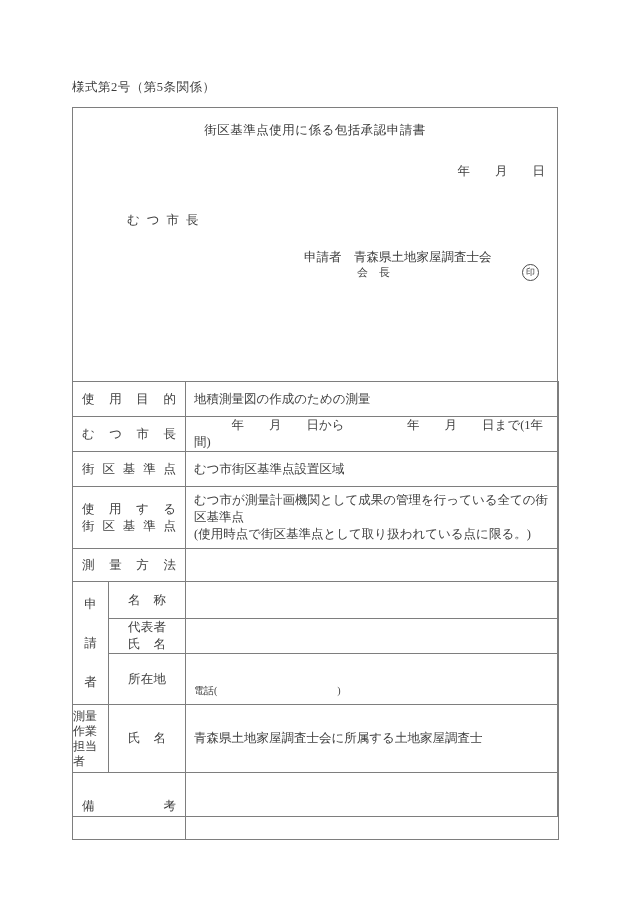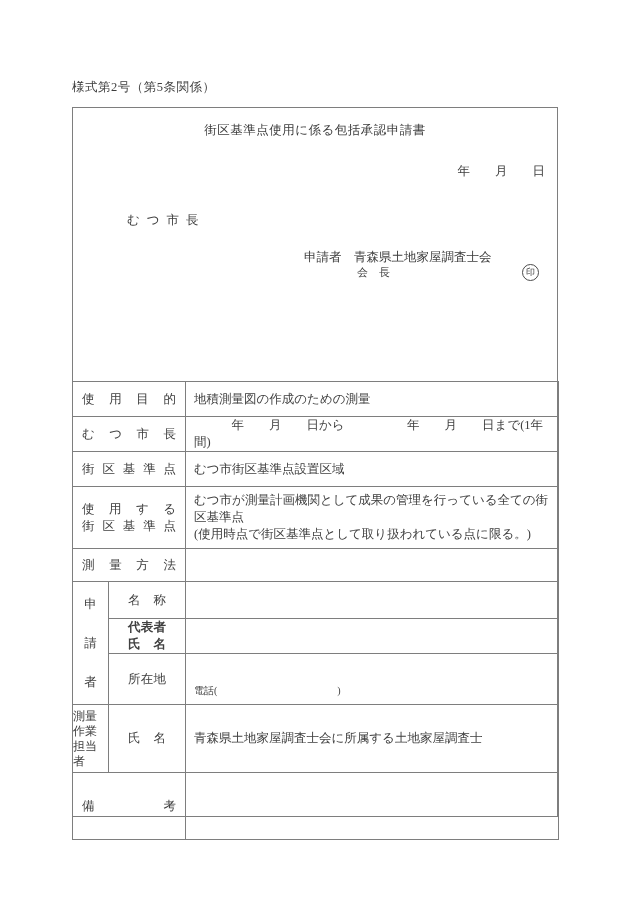--- a/index.html
+++ b/index.html
@@ -60,21 +60,21 @@
 
   table.app-table {
     border-collapse: collapse; table-layout: fixed;
     width: 486px; margin-left: -1px;
     font-size: 12.5px; color: #404040; margin-top: 21px;
   }
   .app-table td { border: 1px solid #7e7e7e; vertical-align: middle; overflow: hidden; }
 
   .r1 { height: 35px; } .r2 { height: 35px; } .r3 { height: 35px; }
   .r4 { height: 62px; } .r5 { height: 33px; } .r6 { height: 37px; }
-  .r7 { height: 33px; font-weight: bold; } .r8 { height: 51px; } .r9 { height: 68px; }
+  .r7 { height: 33px; } .r8 { height: 51px; } .r9 { height: 68px; }
   .r10 { height: 67px; }
 
   td.lbl {
     text-align: justify; text-align-last: justify;
     padding: 0 9px;
   }
   td.lbl .lbl-line { text-align: justify; text-align-last: justify; line-height: 17px; }
   td.sublbl {
     text-align: justify; text-align-last: justify;
     padding: 0 19px;

